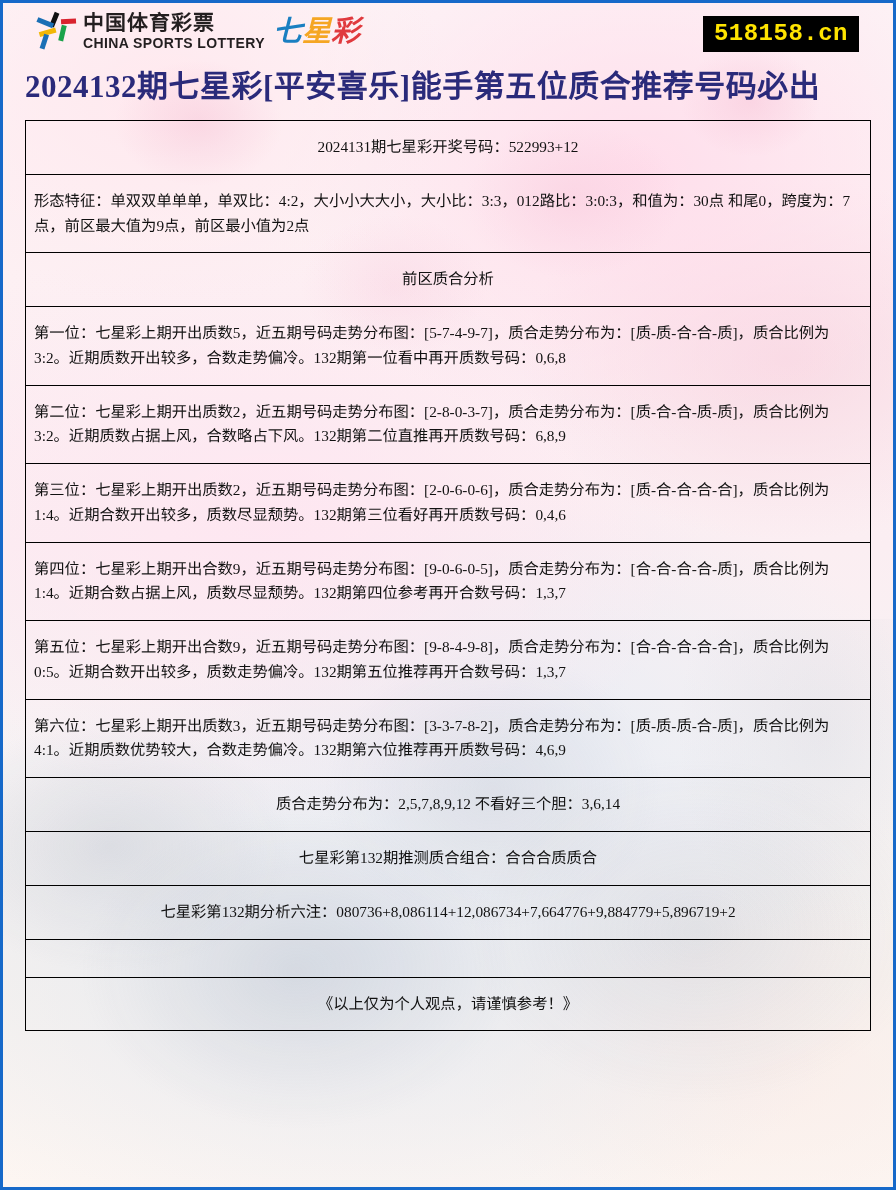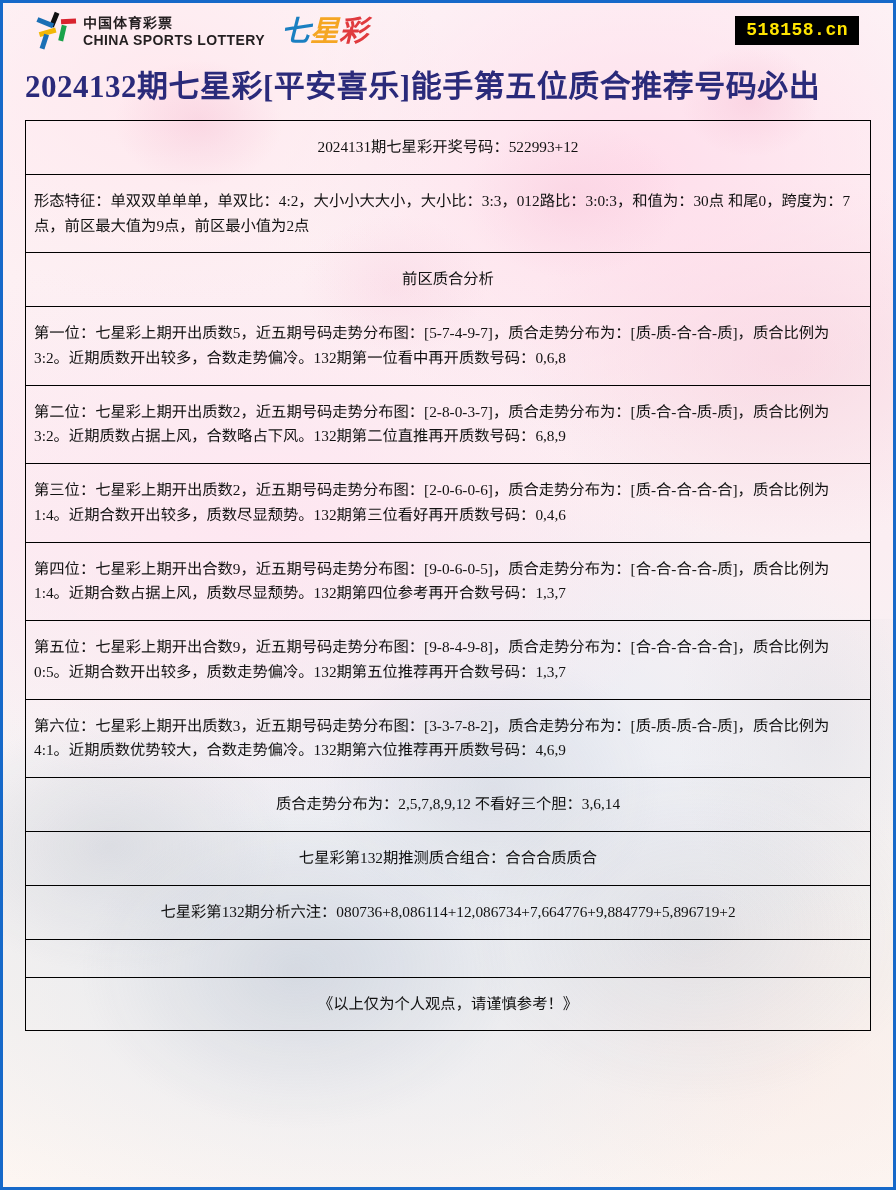--- a/index.html
+++ b/index.html
@@ -49,39 +49,39 @@
   }
   .inner{position:relative;z-index:3;padding:0 22px;}
 
   
   .header{position:relative;height:56px;}
   .logo{position:absolute;left:8px;top:8px;display:flex;align-items:center;gap:6px;}
   .logo-mark{width:44px;height:40px;flex:0 0 auto;}
   .logo-text{display:flex;flex-direction:column;line-height:1;}
   .cn-name{
     font-family:"Liberation Sans","DejaVu Sans",sans-serif;
-    font-size:14px;font-weight:bold;color:#231f20;letter-spacing:1px;
+    font-size:21px;font-weight:bold;color:#231f20;letter-spacing:1px;
   }
   .en-name{
     font-family:"Liberation Sans","DejaVu Sans",sans-serif;
     font-size:14px;font-weight:bold;color:#231f20;letter-spacing:.4px;margin-top:3px;
   }
   .brand{
-    margin-left:10px;font-size:29px;font-weight:bold;letter-spacing:0;
+    margin-left:2px;font-size:29px;font-weight:bold;letter-spacing:0;
     font-family:"Liberation Sans","DejaVu Sans",sans-serif;
     line-height:40px;font-style:italic;
   }
   .brand .c1{color:#1a7fc1;}
   .brand .c2{color:#f5a623;}
   .brand .c3{color:#e03a3e;}
   .watermark{
     position:absolute;right:12px;top:13px;
     background:#000;color:#ffe400;
     font-family:"Liberation Mono","DejaVu Sans Mono",monospace;
-    font-size:18px;font-weight:bold;
+    font-size:24px;font-weight:bold;
     padding:3px 10px 4px;letter-spacing:.5px;border:1px solid #000;
   }
   
   .title{
     color:#2a2a7a;
     font-family:"Liberation Serif","DejaVu Serif",serif;
     font-size:31px;font-weight:bold;letter-spacing:.5px;
     margin:2px 0 14px;white-space:nowrap;
   }
   

